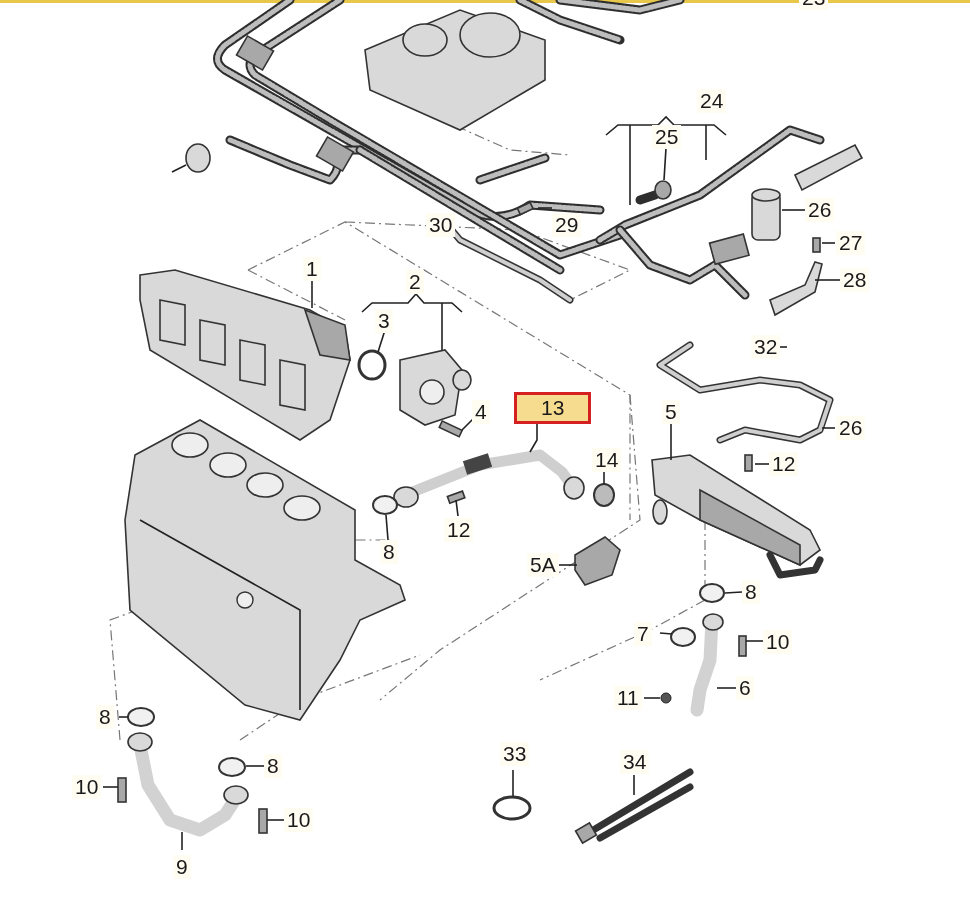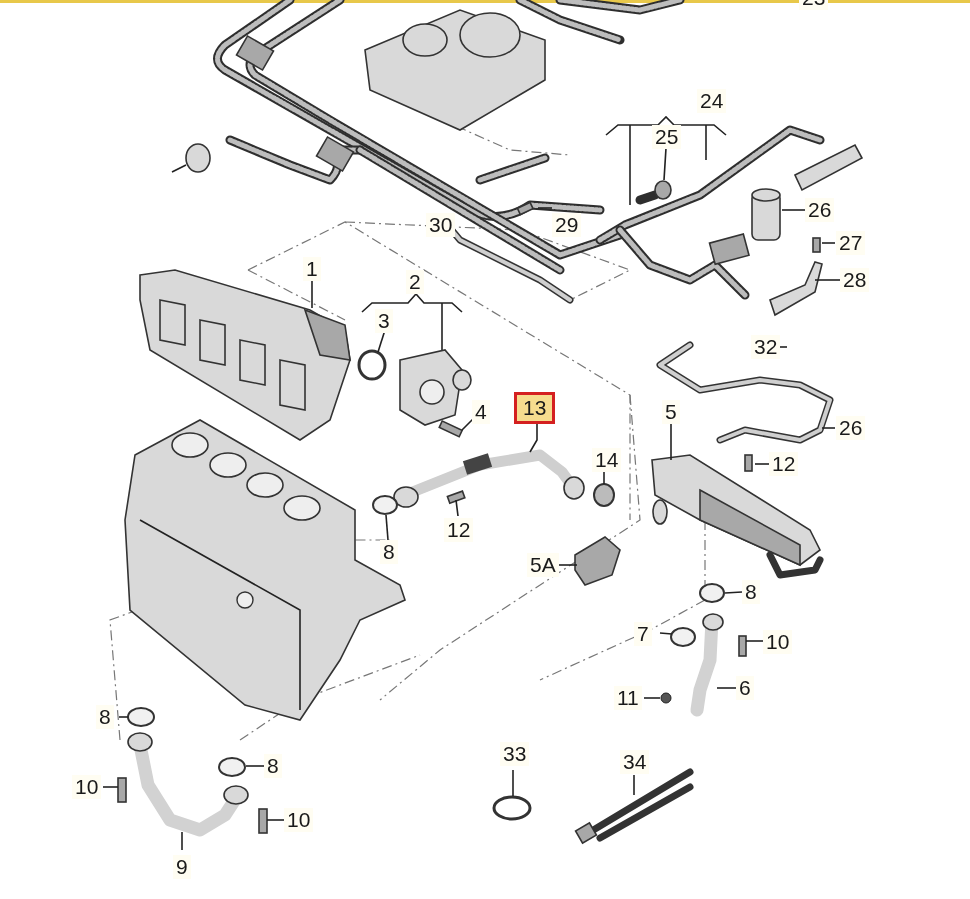--- a/index.html
+++ b/index.html
@@ -12,21 +12,21 @@
     font-size: 21px;
     color: #1a1a1a;
     background: #fffdf2;
     padding: 0 3px;
     line-height: 24px;
     white-space: nowrap;
   }
   .lbl.hl {
     background: #f6dc8e;
     border: 3px solid #d42020;
-    padding: 1px 6px;
+    padding: 1px 24px;
     line-height: 24px;
   }
   .part { fill: #d9d9d9; stroke: #333; stroke-width: 1.6; }
   .part-dark { fill: #a8a8a8; stroke: #333; stroke-width: 1.6; }
   .hose { fill: none; stroke: #2e2e2e; stroke-width: 9; stroke-linecap: round; stroke-linejoin: round; }
   .hose-in { fill: none; stroke: #bdbdbd; stroke-width: 5; stroke-linecap: round; stroke-linejoin: round; stroke-dasharray: 2 2; }
   .pipe { fill: none; stroke: #333; stroke-width: 7; stroke-linecap: round; stroke-linejoin: round; }
   .pipe-in { fill: none; stroke: #cfcfcf; stroke-width: 4; stroke-linecap: round; stroke-linejoin: round; }
   .lead { fill: none; stroke: #222; stroke-width: 1.6; }
   .dash { fill: none; stroke: #777; stroke-width: 1.2; stroke-dasharray: 10 4 2 4; }

